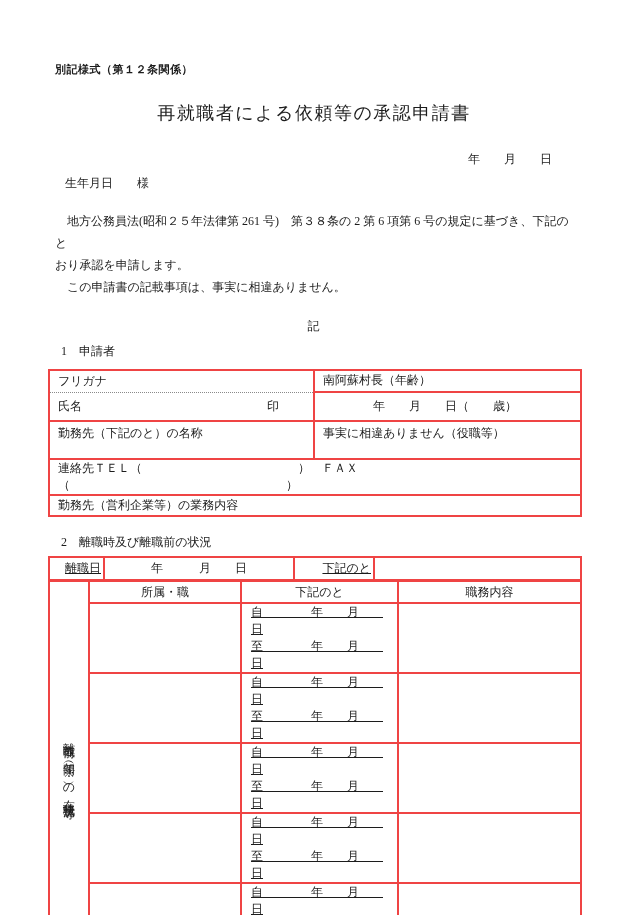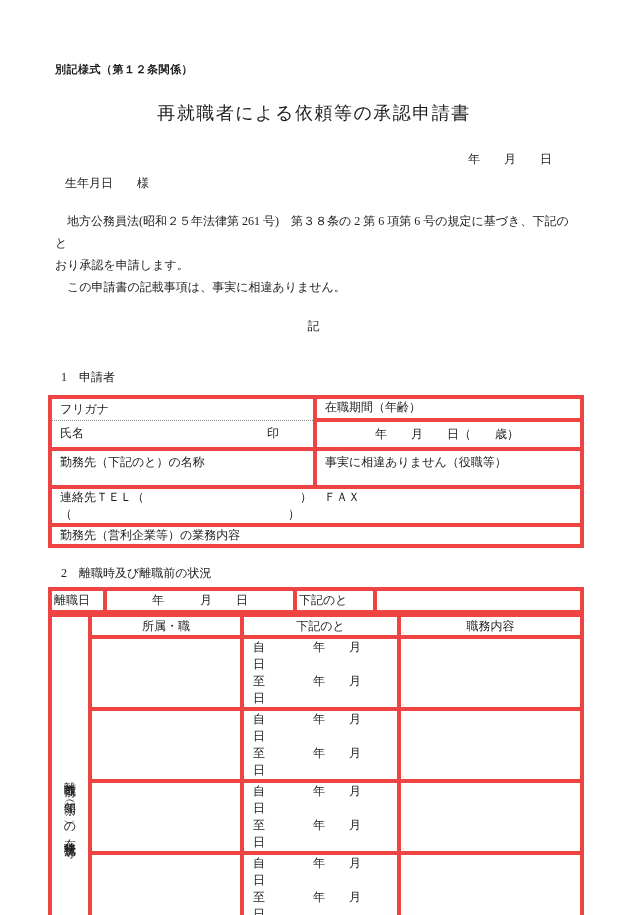--- a/index.html
+++ b/index.html
@@ -14,49 +14,49 @@
   .form-ref { font-weight:bold; font-size:11px; margin-left:7px; letter-spacing:.5px; }
   .doc-title { text-align:center; font-size:18px; margin-top:24px; letter-spacing:1.5px; }
   .date-line { text-align:right; padding-right:28px; margin-top:26px; }
   .addressee { margin-top:7px; margin-left:17px; }
 
   .para { margin-top:18px; margin-left:7px; width:525px; line-height:22px; }
   .para .ind { text-indent:12px; }
   .ki-marker { text-align:center; margin-top:20px; letter-spacing:1px; }
 
   .sec-heading { margin-left:13px; }
-  .sh1 { margin-top:34px; }
+  .sh1 { margin-top:8px; }
   .sh2 { margin-top:17px; }
 
   table { border-collapse:collapse; table-layout:fixed; width:532px; font-size:12px; }
-  td { border:4px solid #ef4444; padding:0 8px; vertical-align:middle; overflow:hidden; }
+  td { border:2px solid #ef4444; padding:0 8px; vertical-align:middle; overflow:hidden; }
 
   .t1 { margin-top:9px; }
   .t1 .r1 td { height:22px; }
   .t1 .r2 td { height:29px; }
   .t1 .r3 td { height:38px; vertical-align:top; padding-top:3px; }
   .t1 .r4 td { height:22px; }
   .t1 .r5 td { height:21px; }
   .cell-furigana { border-bottom:1px dotted #8a8a8a; }
   .cell-birth-label { vertical-align:bottom; padding-bottom:2px; }
   .name-flex { display:flex; justify-content:space-between; padding-right:26px; }
   .birth-value { padding-left:58px; }
 
   .t2a { margin-top:5px; }
   .t2a td { height:23px; }
-  .t2a .c-label { text-align:left; padding:0 2px; }
+  .t2a .c-label { text-align:right; padding:0 2px;text-decoration:underline; }
   .t2a .c-date { text-align:center; }
   .t2b { margin-top:-1px; }
   .t2b .hrow td { height:22px; text-align:center; }
   .t2b td.vcell {
     writing-mode:vertical-rl; text-align:center; letter-spacing:2px;
     padding:4px 0; line-height:38px;
   }
   .t2b .prow td { height:20px; }
-  .p-cell { padding-left:9px; }
+  .p-cell { padding-left:9px;text-decoration:underline; }
   .p-top { border-bottom:none; }
   .p-bot { border-top:none; }
 </style>
 </head>
 <body>
 
 <div class="page">
 
   <div class="form-ref">別記様式（第１２条関係）</div>
   <div class="doc-title">再就職者による依頼等の承認申請書</div>
@@ -74,21 +74,21 @@
   <div class="sec-heading sh1">1　申請者</div>
 
   <table class="t1">
     <colgroup>
         <col style="width:265px">
         <col style="width:267px">
       </colgroup>
     <tbody>
         <tr class="r1">
       <td class="cell-furigana">フリガナ</td>
-      <td class="cell-birth-label">在職期間（年齢）</td>
+      <td class="cell-birth-label">南阿蘇村長（年齢）</td>
     </tr>
     <tr class="r2">
       <td style="border-top:none;">
         <div class="name-flex">
           <span>氏名</span>
           <span>印</span>
         </div>
       </td>
       <td class="birth-value">年　　月　　日（　　歳）</td>
     </tr>

